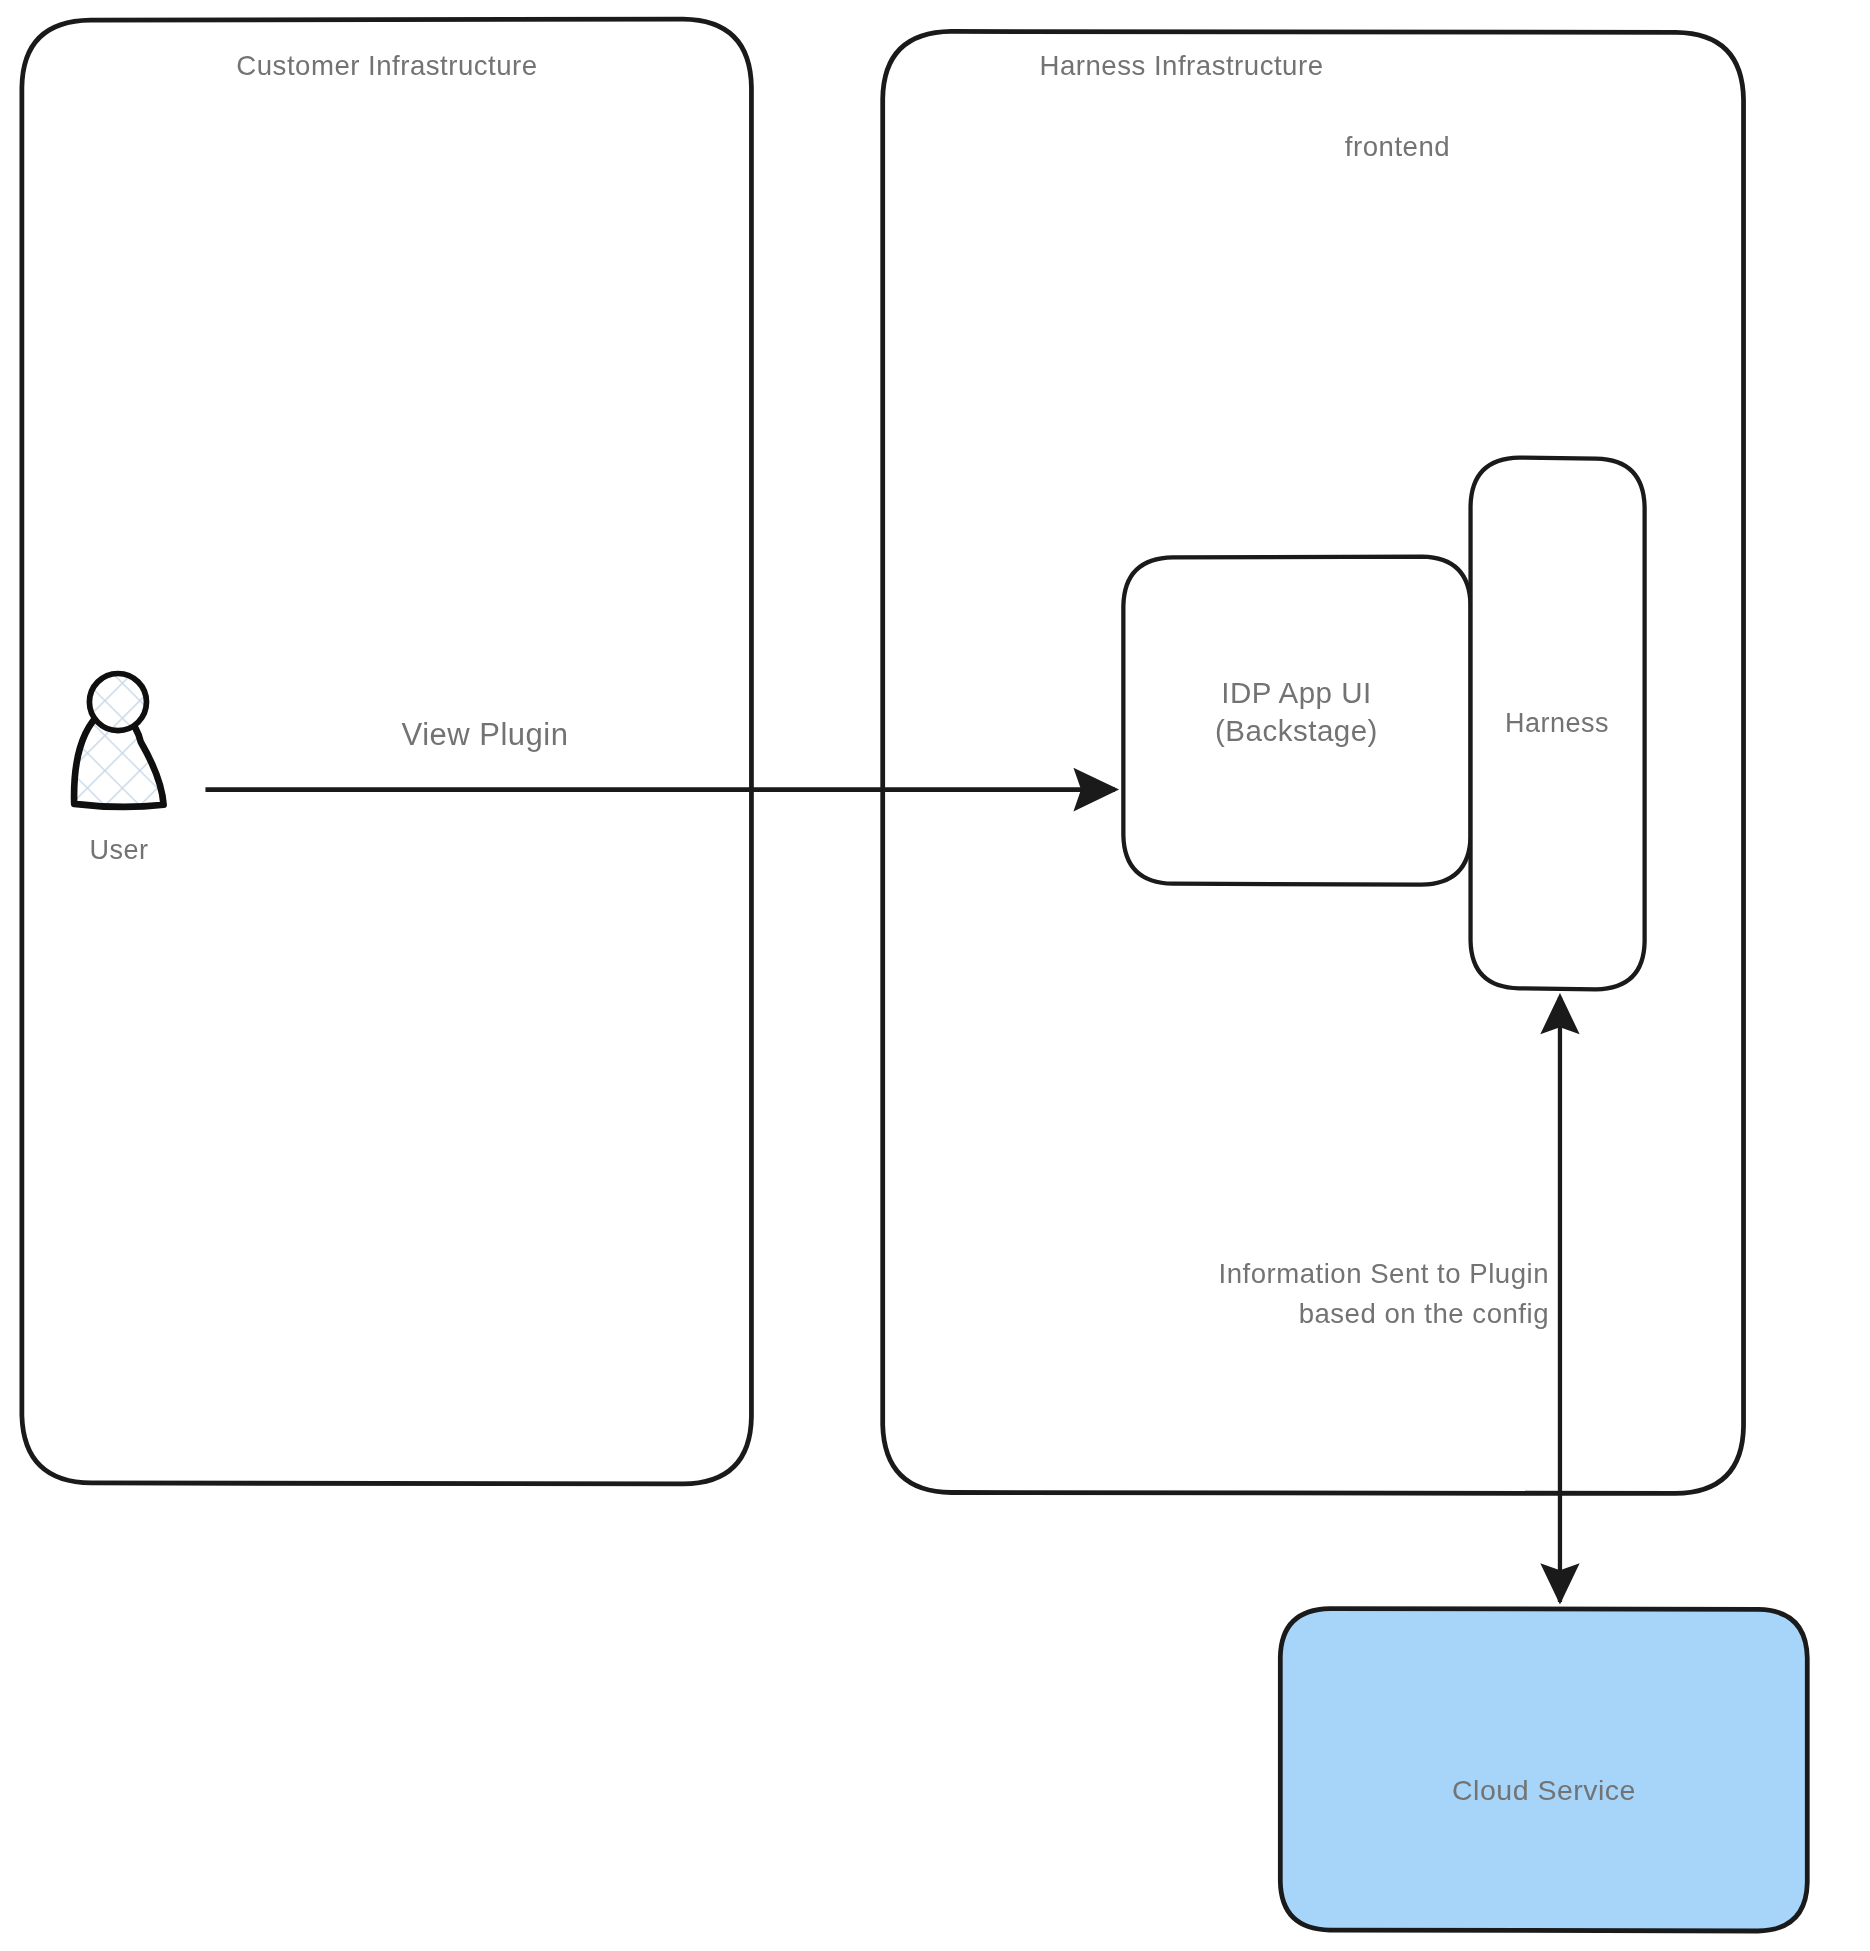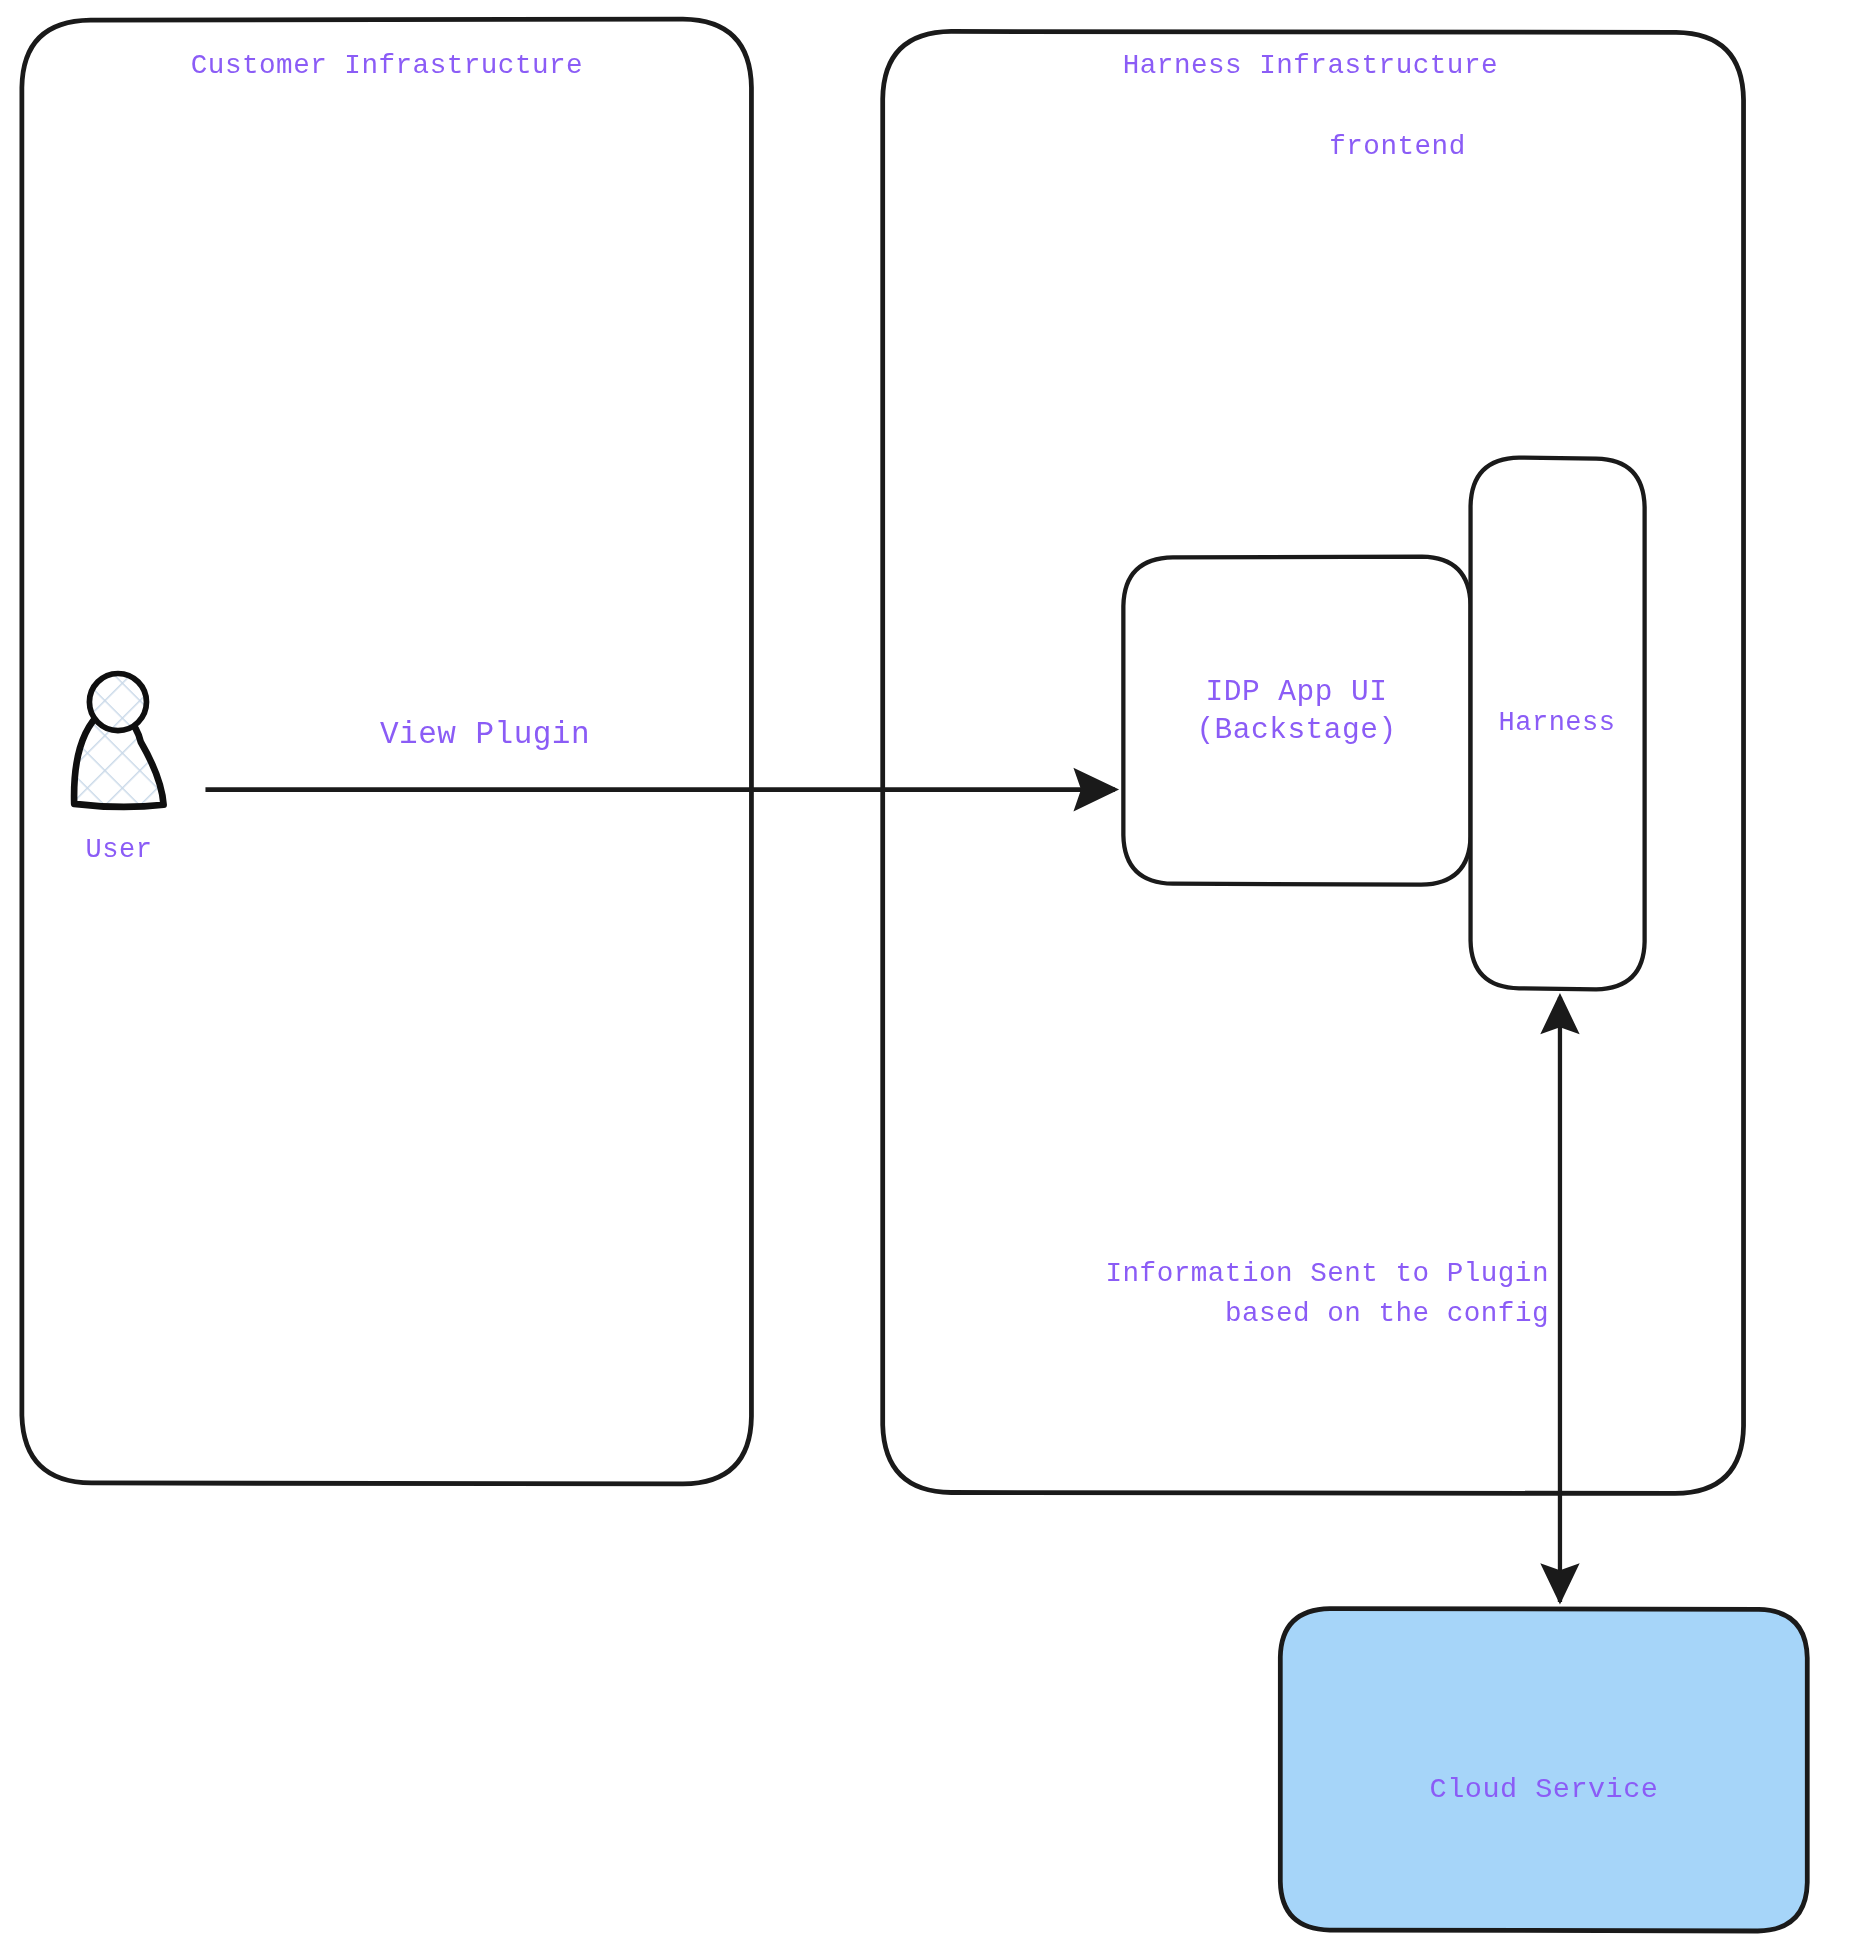--- a/index.html
+++ b/index.html
@@ -19,22 +19,22 @@
   #canvas svg.layer {
     position: absolute;
     top: 0;
     left: 0;
     width: 1871px;
     height: 1952px;
   }
   .node-label {
     position: absolute;
     text-align: center;
-    color: #8b5cf6;
-    font-family: Liberation Mono, monospace;
+    color: #737373;
+    font-family: Liberation Sans, sans-serif;
     letter-spacing: 0.5px;
     white-space: pre-line;
     line-height: 1.28;
     pointer-events: none;
   }
   .container-title {
     font-size: 27.6px;
   }
   .sub-title {
     font-size: 27.6px;
@@ -114,21 +114,21 @@
     </g>
 
     <g>
       <path d="M 1346,1742 Q 1347,1692 1398,1691 L 1849,1692 Q 1899,1693 1900,1743 L 1900,1979
                Q 1899,2029 1848,2030 L 1398,2029 Q 1347,2028 1346,1978 Z" fill="#a6d5f9" stroke="#1a1a1a" stroke-width="5" stroke-linecap="round" stroke-linejoin="round"></path>
     </g>
   </svg>
 
   <div class="node-label container-title" style="left:22px; top:48px; width:730px;">Customer Infrastructure</div>
 
-  <div class="node-label container-title" style="left:927px; top:48px; width:571px; text-align:right;">Harness Infrastructure</div>
+  <div class="node-label container-title" style="left:896px; top:48px; width:571px; text-align:center;">Harness Infrastructure</div>
 
   <div class="node-label sub-title" style="left:1274px; top:129px; width:247px;">frontend</div>
 
   <div class="node-label actor-label" style="left:28.5px; top:833px; width:181px;">User</div>
 
   <div class="node-label edge-label" style="left:314px; top:715px; width:342px;">View Plugin</div>
 
   <div class="node-label box-title" style="left:1123px; top:674px; width:347px;">IDP App UI
 (Backstage)</div>
 

